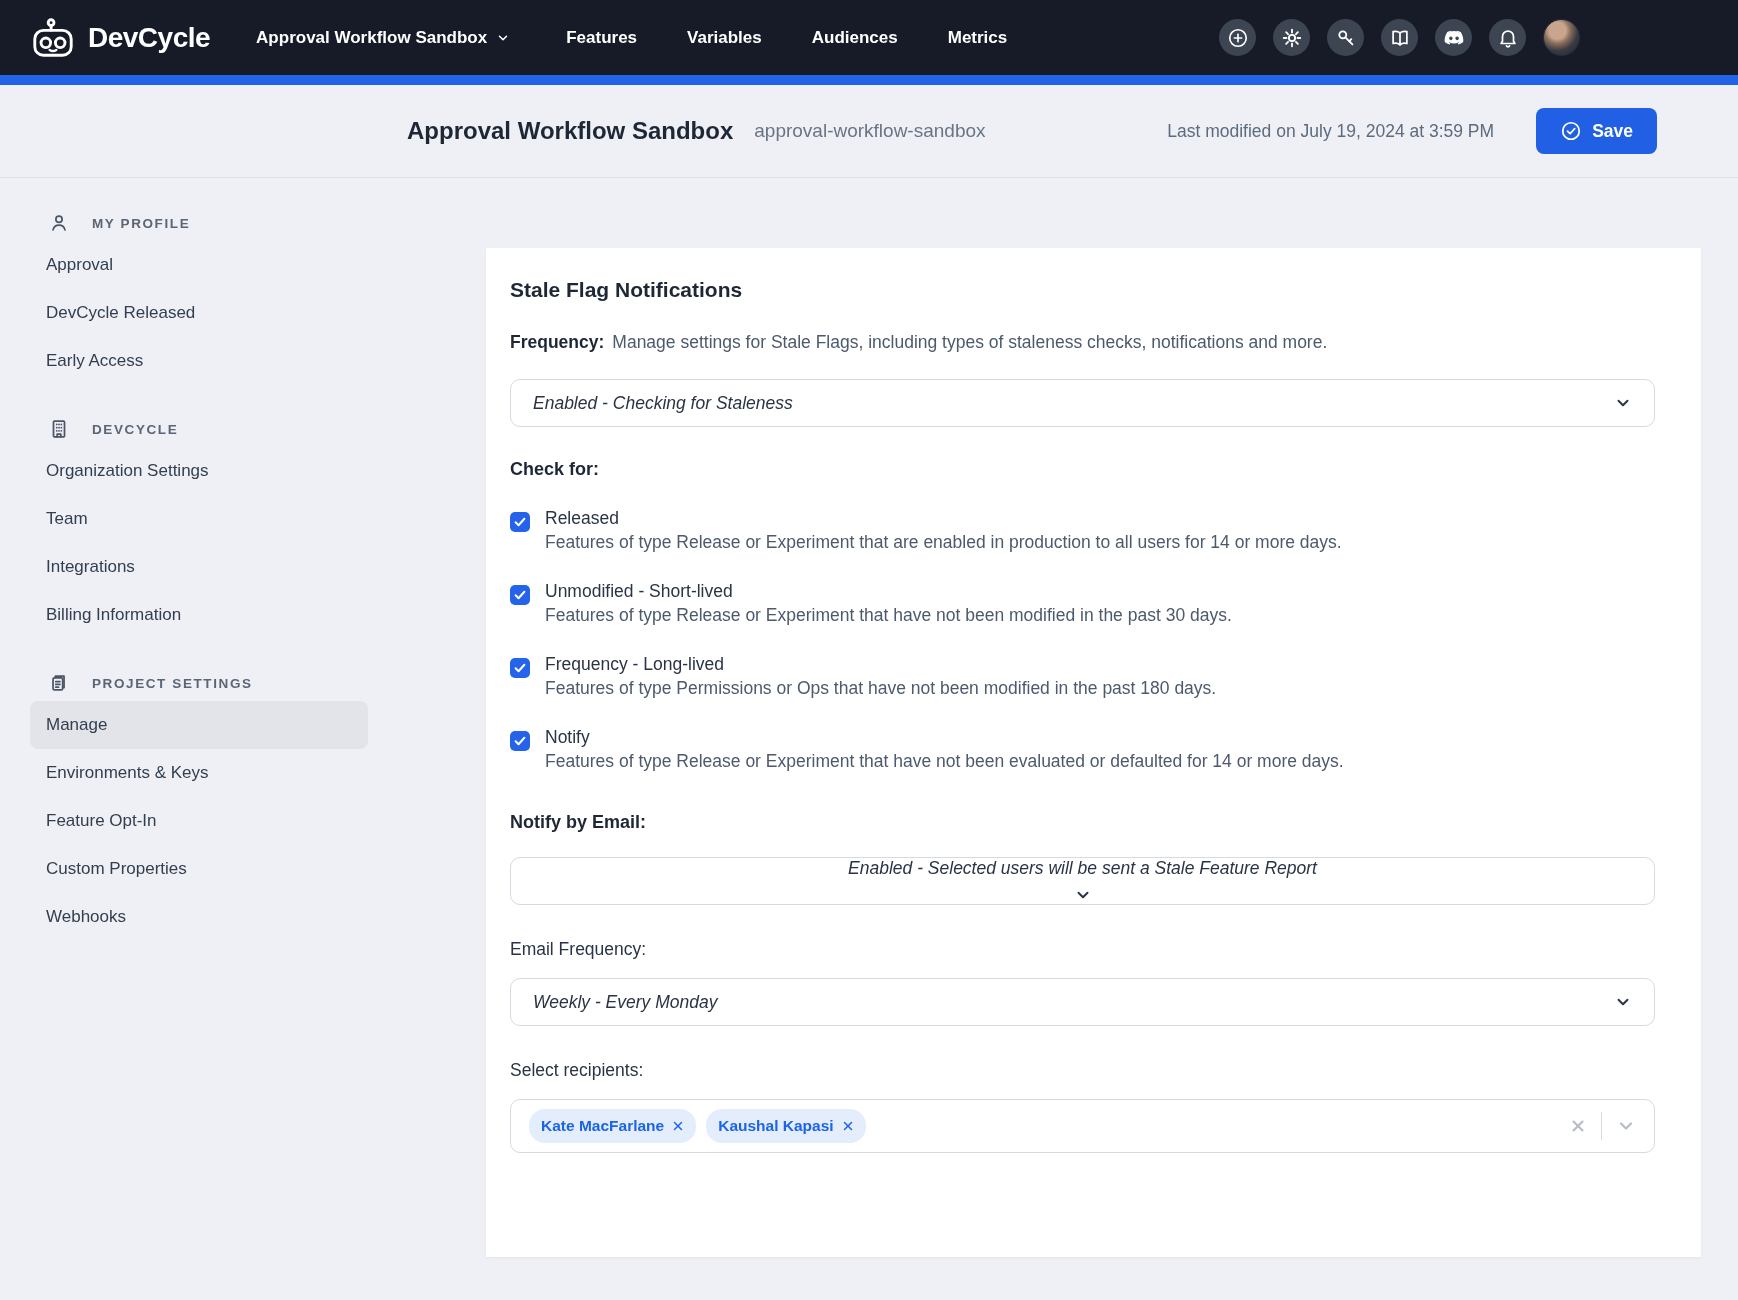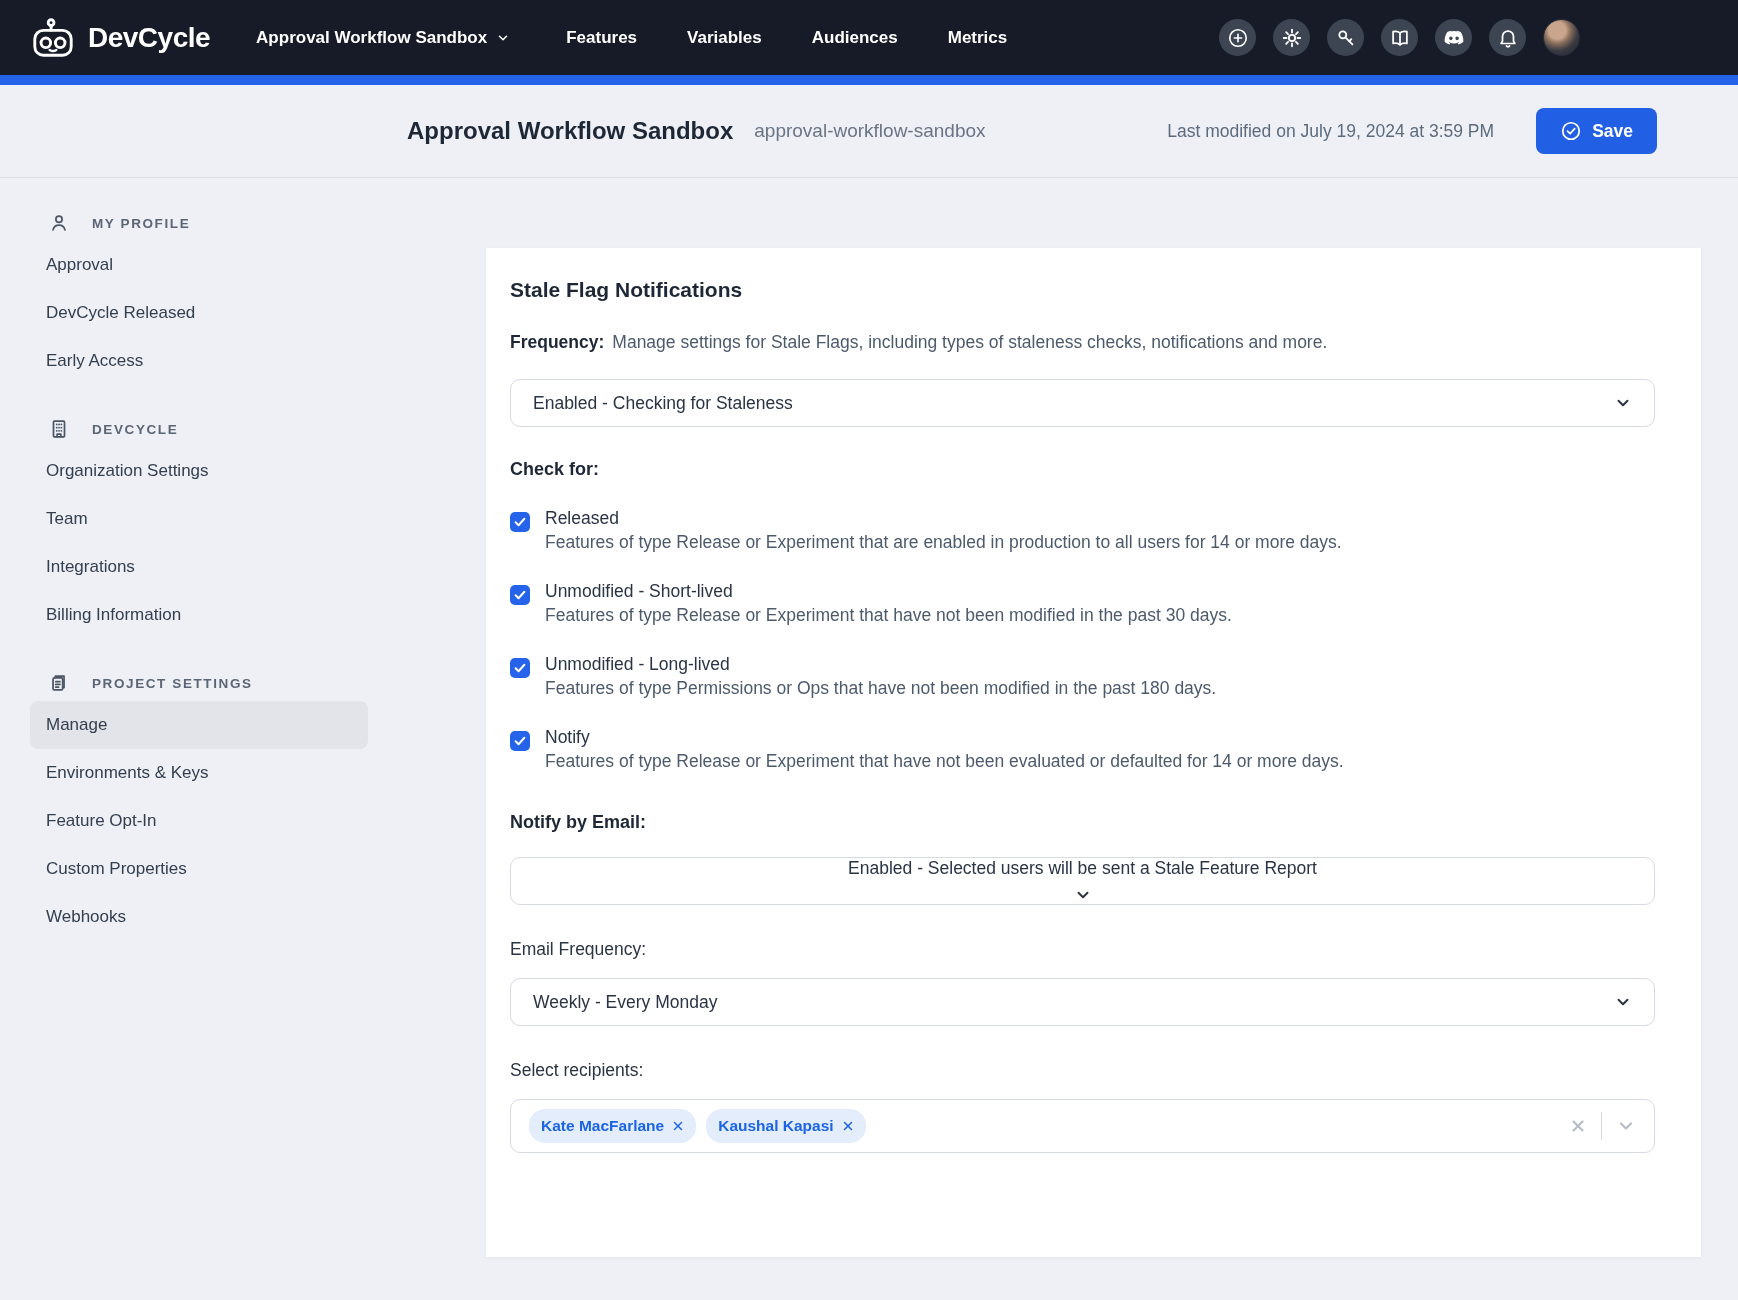--- a/index.html
+++ b/index.html
@@ -81,21 +81,21 @@
     margin-left:43px;
   }
   .card-title { font-size:21px; font-weight:700; color:#1e2736; }
   .staleness-line { margin-top:30px; font-size:17.5px; color:#4d5a6c; }
   .staleness-line .lbl { font-weight:700; color:#1e2736; margin-right:8px; }
   .select {
     margin-top:26px; height:48px; border:1px solid #d6dae2; border-radius:10px;
     display:flex; align-items:center; justify-content:space-between;
     padding:0 22px; cursor:pointer; background:#fff;
   }
-  .select .sel-value { font-size:17.5px; color:#2a3444; }
+  .select .sel-value { font-size:17.5px; color:#2a3444;font-style:italic; }
   .select .chev { color:#2a3444; }
   .section-label { margin-top:32px; font-size:18px; font-weight:700; color:#1e2736; }
   .check-row { margin-top:28px; display:flex; gap:15px; }
   .checkbox {
     width:20px; height:20px; min-width:20px; border-radius:5px; background:#2563eb;
     display:flex; align-items:center; justify-content:center; margin-top:4px; cursor:pointer;
   }
   .check-texts { display:flex; flex-direction:column; gap:3px; }
   .check-label { font-size:17.5px; color:#2a3444; }
   .check-desc { font-size:17.5px; color:#4d5a6c; }
@@ -356,21 +356,21 @@
 
   <div class="check-row">
     <div class="checkbox">
       <span>
           <svg width="14" height="14" viewBox="0 0 24 24" fill="none" stroke="#fff" stroke-width="3.4" stroke-linecap="round" stroke-linejoin="round">
             <polyline points="4.5 12.5 9.5 17.5 19.5 6.5"></polyline>
           </svg>
         </span>
     </div>
     <div class="check-texts">
-      <span class="check-label">Unmodified - Long-lived</span>
+      <span class="check-label">Frequency - Long-lived</span>
       <span class="check-desc">Features of type Permissions or Ops that have not been modified in the past 180 days.</span>
     </div>
   </div>
 
   <div class="check-row">
     <div class="checkbox">
       <span>
           <svg width="14" height="14" viewBox="0 0 24 24" fill="none" stroke="#fff" stroke-width="3.4" stroke-linecap="round" stroke-linejoin="round">
             <polyline points="4.5 12.5 9.5 17.5 19.5 6.5"></polyline>
           </svg>

